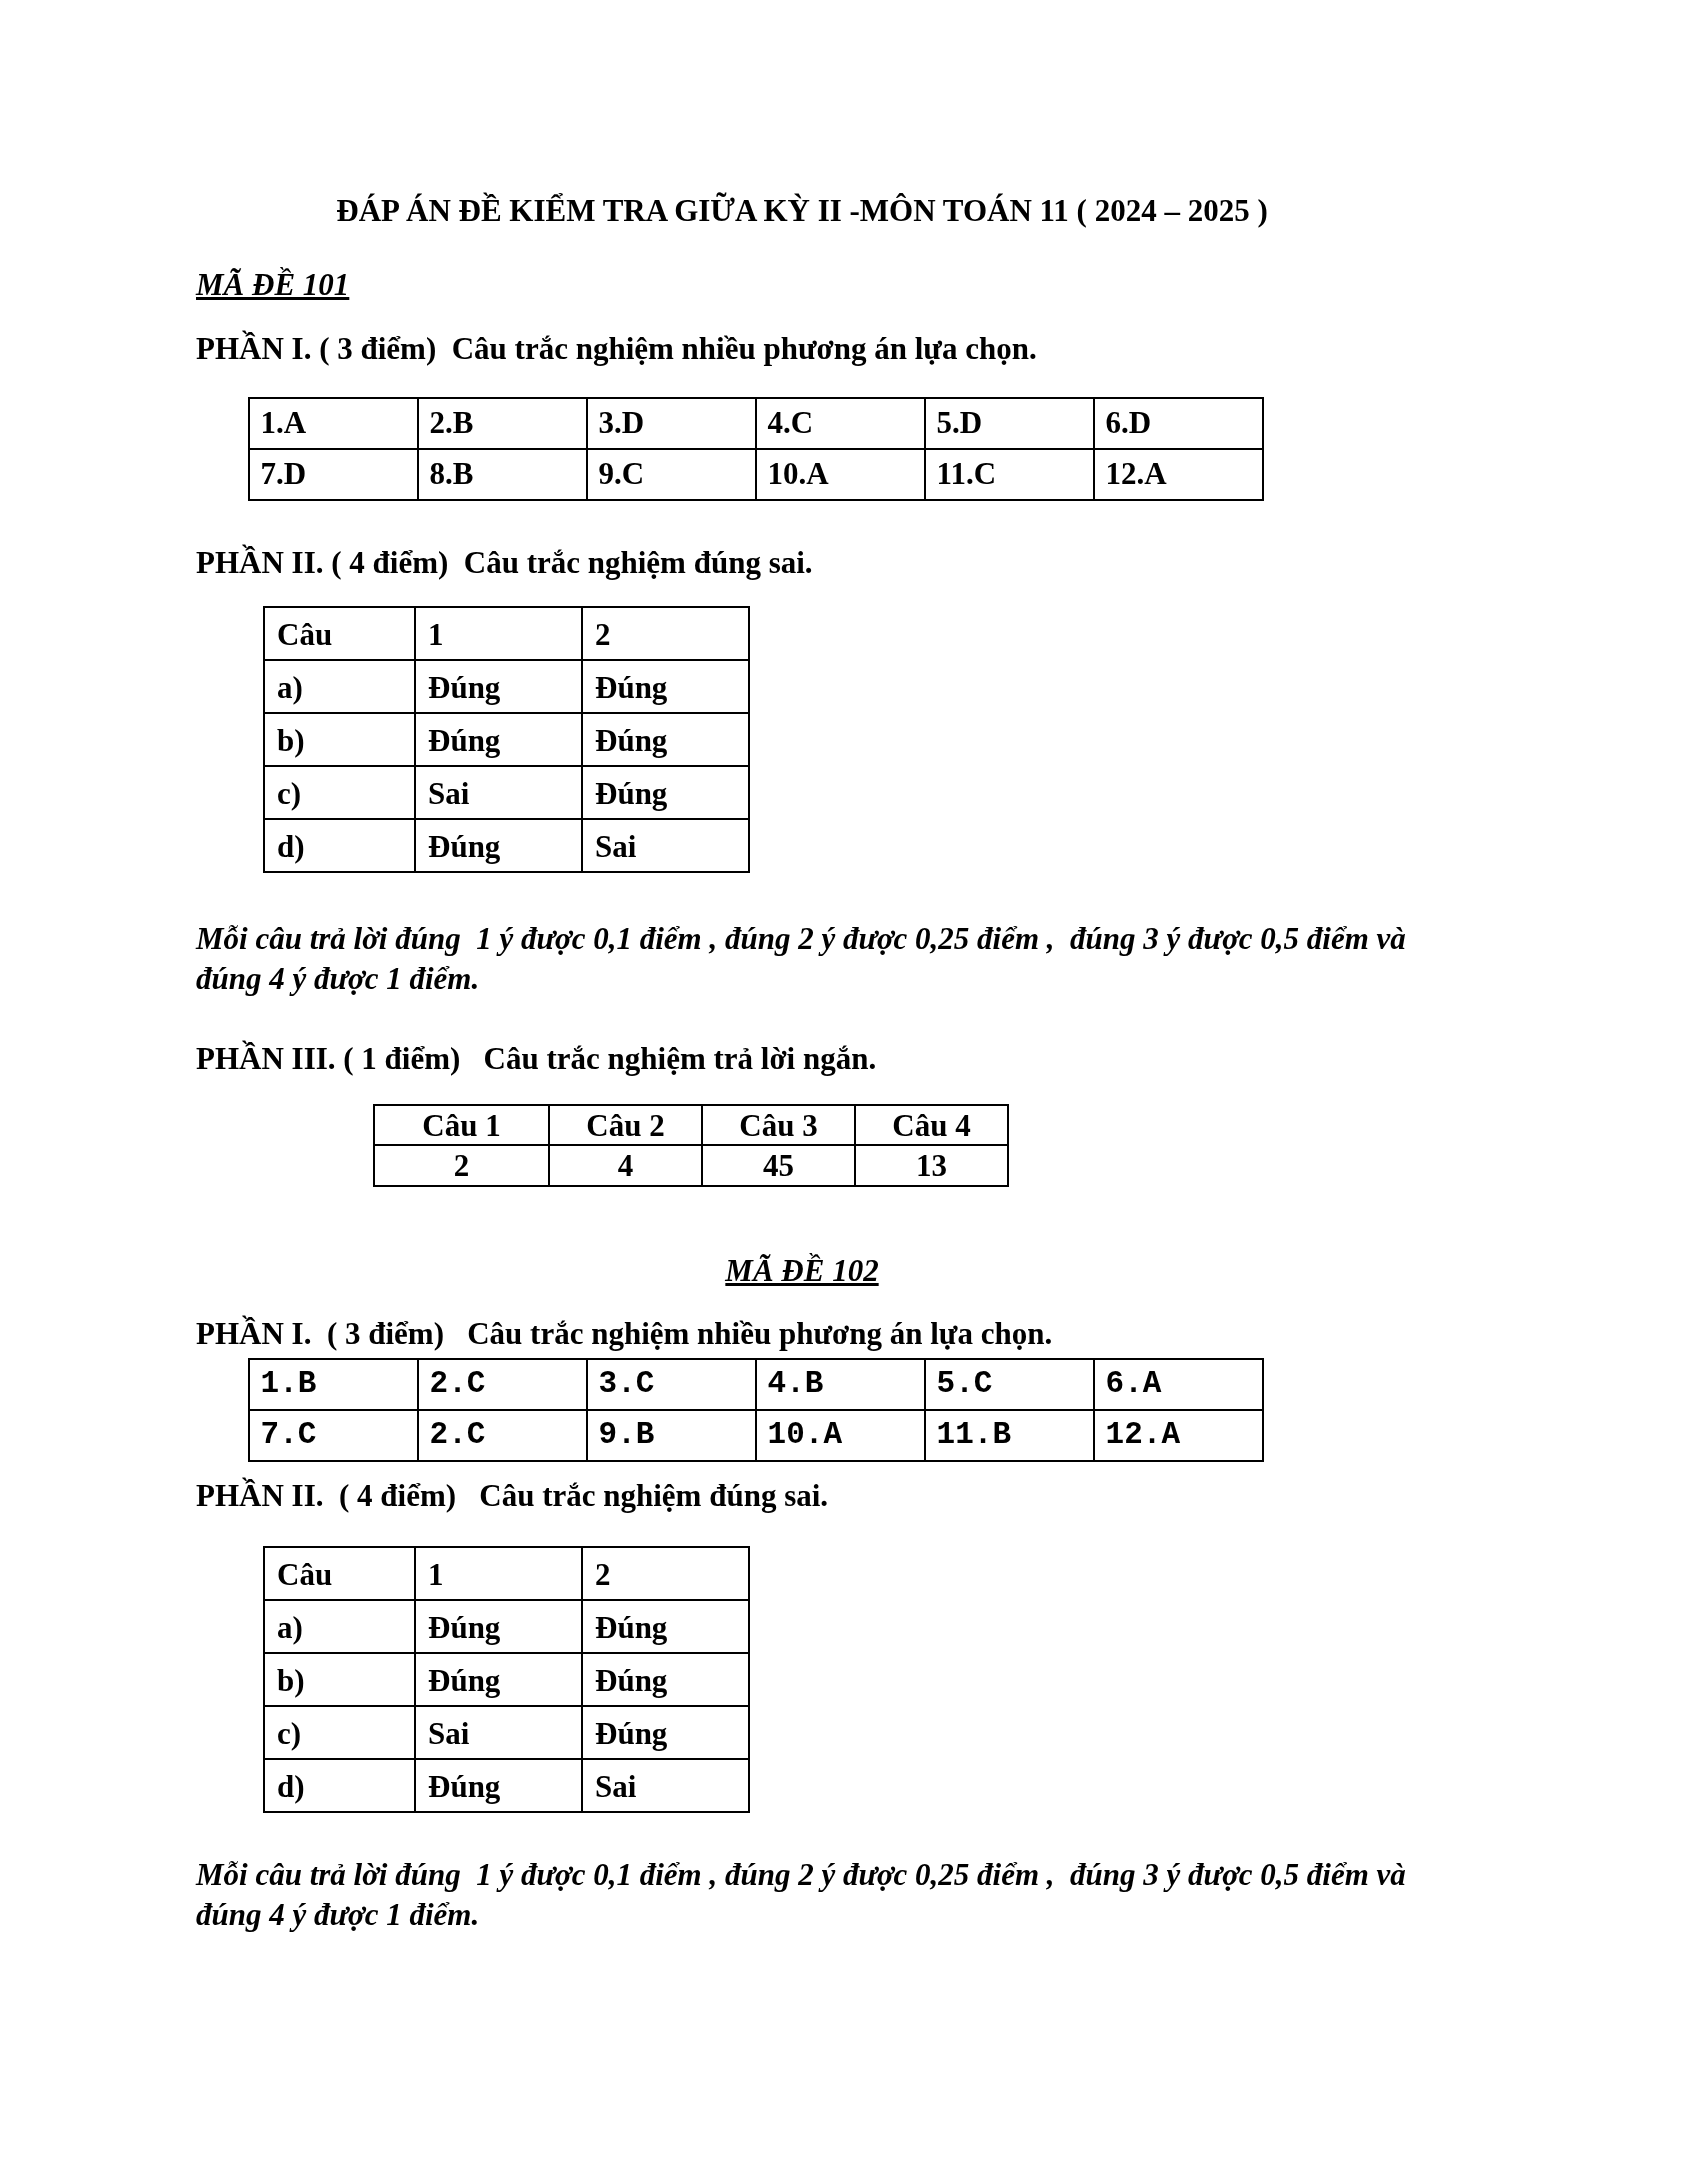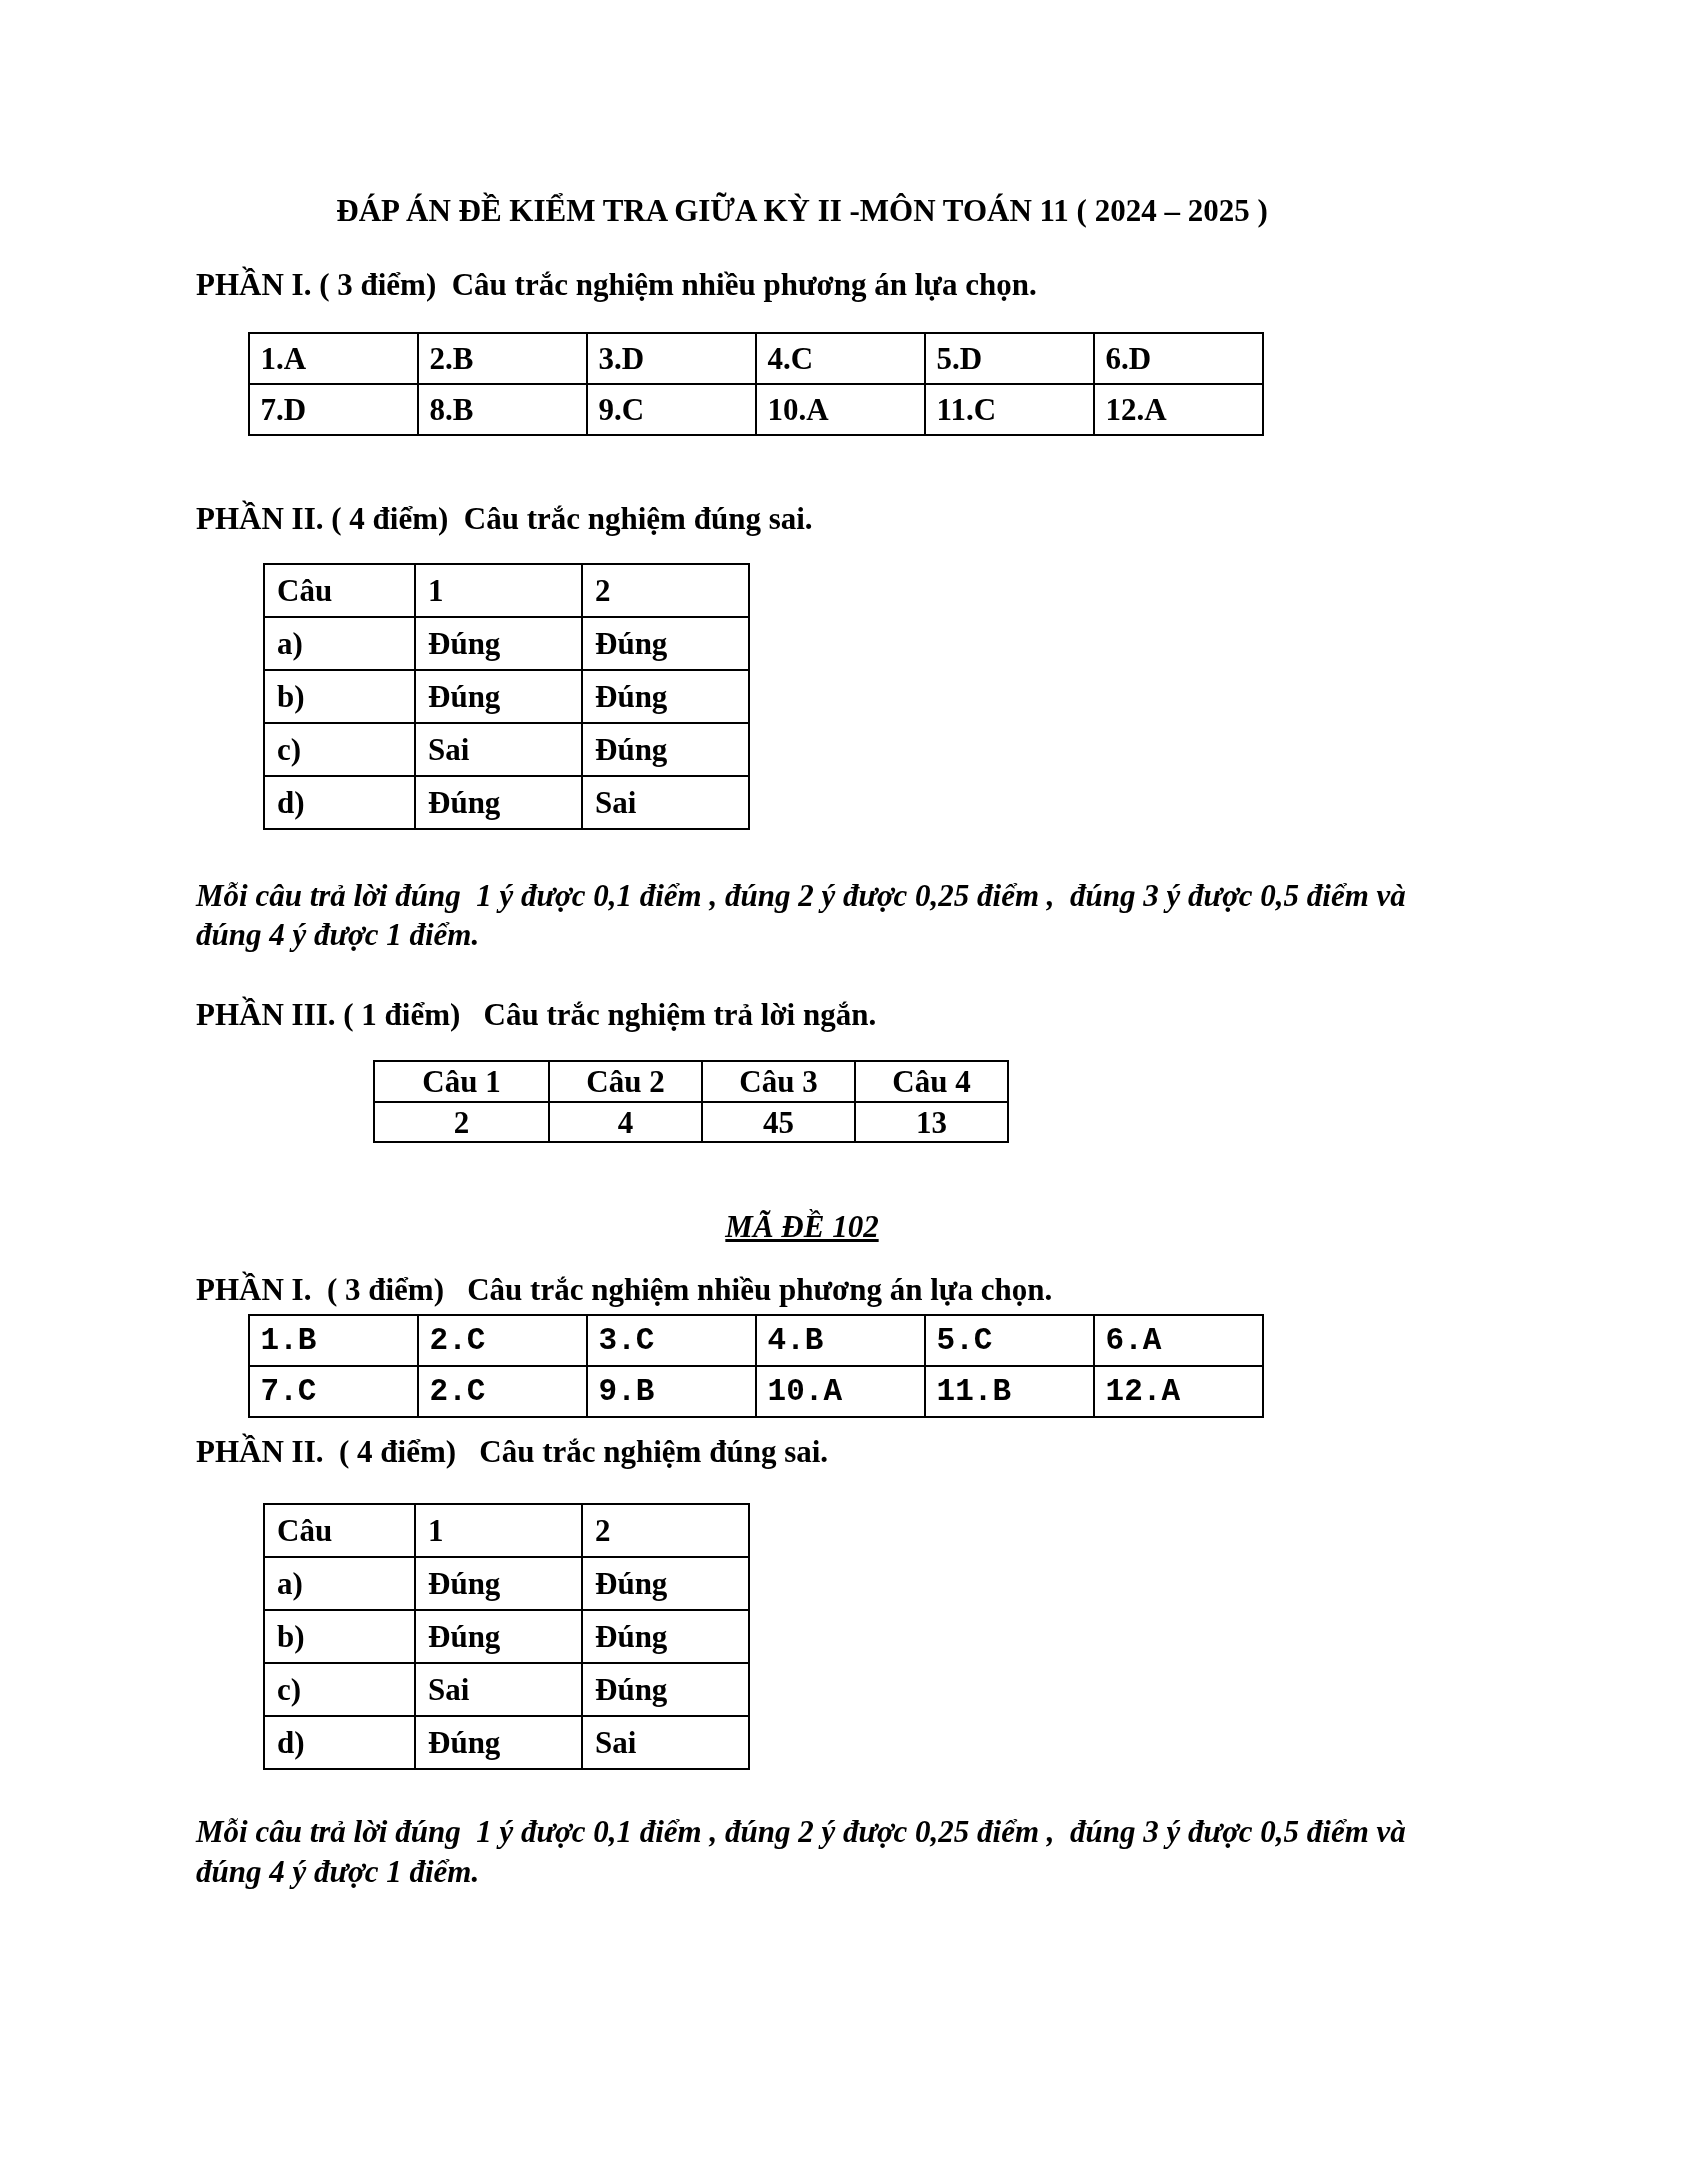--- a/index.html
+++ b/index.html
@@ -63,39 +63,40 @@
   .tf td.c1 { width: 167px; }
 
   
   .short { margin-left: 177px; }
   .short th { width: 153px; height: 37px; padding: 2px 0 0 0; text-align: center; font-weight: bold; }
   .short th.c0 { width: 175px; }
   .short td { height: 38px; padding: 2px 0 0 0; text-align: center; }
 
   
   .s101-part1 { margin-bottom: 29px; }
-  .mc101      { margin-bottom: 65px; }
+  .mc101      { margin-bottom: 44px; }
   .s101-part2 { margin-bottom: 25px; }
   .tf101      { margin-bottom: 46px; }
   .note101    { margin-bottom: 42px; }
   .s101-part3 { margin-bottom: 26.5px; }
   .short101   { margin-bottom: 66px; }
   .made102    { margin-bottom: 26.5px; text-align: center; }
   .s102-part1 { margin-bottom: 5.3px; }
   .mc102      { margin-bottom: 16px; font-family: Liberation Mono, monospace; }
   .s102-part2 { margin-bottom: 32px; }
   .tf102      { margin-bottom: 42px; }
 </style>
 </head>
 <body>
 
 <div class="page">
 
   <div class="doc-title" data-bind="page.title">ĐÁP ÁN ĐỀ KIỂM TRA GIỮA KỲ II -MÔN TOÁN 11 ( 2024 – 2025 )</div>
 
+  <div class="ma-de" data-bind="sections.0.code_label">MÃ ĐỀ 101</div>
 
   <div class="heading s101-part1" data-bind="sections.0.part1_heading">PHẦN I. ( 3 điểm)  Câu trắc nghiệm nhiều phương án lựa chọn.</div>
 
   <table class="mc mc101">
     <tbody>
         <tr>
       <td data-bind="sections.0.mc_rows.0.0">1.A</td>
       <td data-bind="sections.0.mc_rows.0.1">2.B</td>
       <td data-bind="sections.0.mc_rows.0.2">3.D</td>
       <td data-bind="sections.0.mc_rows.0.3">4.C</td>

